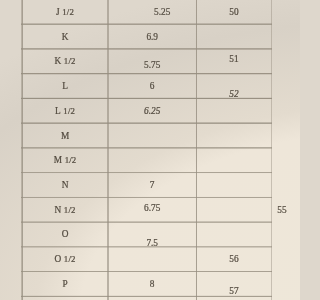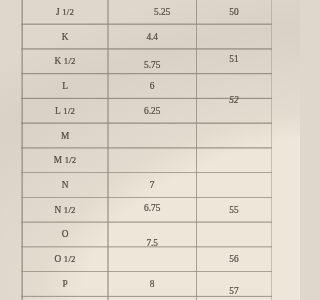--- a/index.html
+++ b/index.html
@@ -55,51 +55,51 @@
       <div class="vseg" style="background: rgb(150, 142, 128); opacity: 0.44; left: 271px; top: 0px; height: 300px;"></div>
     </div>
   <div id="text">
       <div class="cell" style="left: 22.14px; width: 85.86px; top: -0.573px; height: 24.743px;">
         <span>J</span>
         <span class="frac">1/2</span>
       </div>
       <div class="cell" style="left: 108px; width: 88.4px; top: -0.573px; height: 24.743px; margin-left: 10px;">5.25</div>
       <div class="cell" style="left: 196.4px; width: 75px; top: -0.573px; height: 24.743px;">50</div>
       <div class="cell" style="left: 22.14px; width: 85.86px; top: 24.17px; height: 24.743px;">K</div>
-      <div class="cell" style="left: 108px; width: 88.4px; top: 24.17px; height: 24.743px;">4.4</div>
+      <div class="cell" style="left: 108px; width: 88.4px; top: 24.17px; height: 24.743px;">6.9</div>
       <div class="cell" style="left: 196.4px; width: 75px; top: 24.17px; height: 24.743px;"></div>
       <div class="cell" style="left: 22.14px; width: 85.86px; top: 48.913px; height: 24.743px;">
         <span>K</span>
         <span class="frac">1/2</span>
       </div>
       <div class="cell" style="left: 108px; width: 88.4px; top: 48.913px; height: 32px;">5.75</div>
       <div class="cell" style="left: 196.4px; width: 75px; top: 48.913px; height: 20px; text-align: center;">51</div>
       <div class="cell" style="left: 22.14px; width: 85.86px; top: 73.656px; height: 24.743px;">L</div>
       <div class="cell" style="left: 108px; width: 88.4px; top: 73.656px; height: 24.743px;">6</div>
-      <div class="cell" style="left: 196.4px; width: 75px; top: 82px; height: 35px; font-style: italic;">52</div>
+      <div class="cell" style="left: 196.4px; width: 75px; top: 76px; height: 35px; font-style: italic;">52</div>
       <div class="cell" style="left: 22.14px; width: 85.86px; top: 98.399px; height: 24.743px;">
         <span>L</span>
         <span class="frac">1/2</span>
       </div>
-      <div class="cell" style="left: 108px; width: 88.4px; top: 98.399px; height: 24.743px;">6.25</div>
+      <div class="cell" style="left: 108px; width: 88.4px; top: 98.399px; height: 24.743px; font-style: italic;">6.25</div>
       <div class="cell" style="left: 196.4px; width: 75px; top: 98.399px; height: 24.743px;"></div>
       <div class="cell" style="left: 22.14px; width: 85.86px; top: 123.142px; height: 24.743px;">M</div>
       <div class="cell" style="left: 22.14px; width: 85.86px; top: 147.885px; height: 24.743px;">
         <span>M</span>
         <span class="frac">1/2</span>
       </div>
       <div class="cell" style="left: 108px; width: 88.4px; top: 147.885px; height: 24.743px; margin-top: 48px;">6.75</div>
       <div class="cell" style="left: 196.4px; width: 75px; top: 147.885px; height: 24.743px;"></div>
       <div class="cell" style="left: 22.14px; width: 85.86px; top: 172.628px; height: 24.743px;">N</div>
       <div class="cell" style="left: 108px; width: 88.4px; top: 172.628px; height: 24.743px;">7</div>
       <div class="cell" style="left: 22.14px; width: 85.86px; top: 197.371px; height: 24.743px;">
         <span>N</span>
         <span class="frac">1/2</span>
       </div>
-      <div class="cell" style="left: 196.4px; width: 75px; top: 197.371px; height: 24.743px;">55</div>
+      <div class="cell" style="left: 196.4px; width: 75px; top: 197.371px; height: 24.743px; padding-left: 48px;">55</div>
       <div class="cell" style="left: 22.14px; width: 85.86px; top: 222.114px; height: 24.743px;">O</div>
       <div class="cell" style="left: 108px; width: 88.4px; top: 222.114px; height: 42px;">7.5</div>
       <div class="cell" style="left: 196.4px; width: 75px; top: 222.114px; height: 24.743px;"></div>
       <div class="cell" style="left: 22.14px; width: 85.86px; top: 246.857px; height: 24.743px;">
         <span>O</span>
         <span class="frac">1/2</span>
       </div>
       <div class="cell" style="left: 196.4px; width: 75px; top: 246.857px; height: 24.743px;">56</div>
       <div class="cell" style="left: 22.14px; width: 85.86px; top: 271.6px; height: 24.743px;">P</div>
       <div class="cell" style="left: 108px; width: 88.4px; top: 271.6px; height: 24.743px;">8</div>

